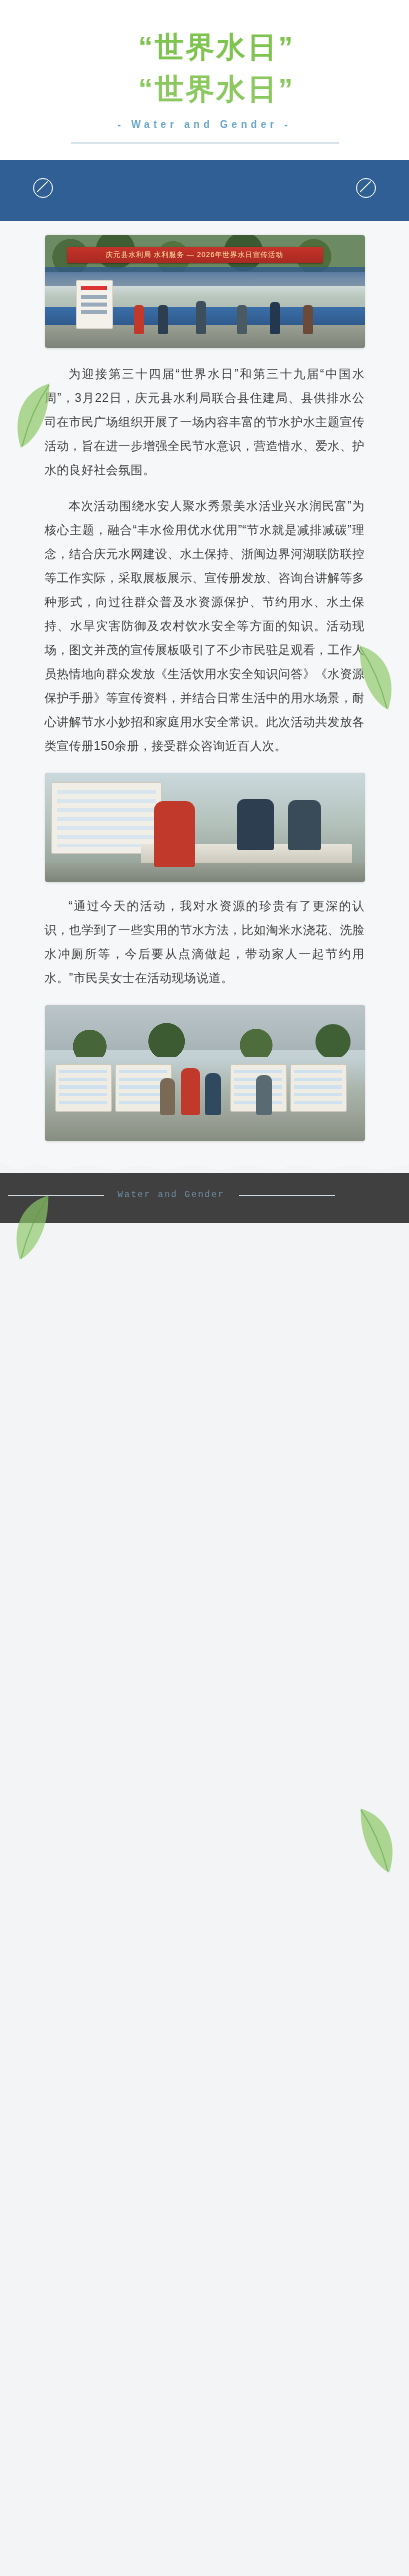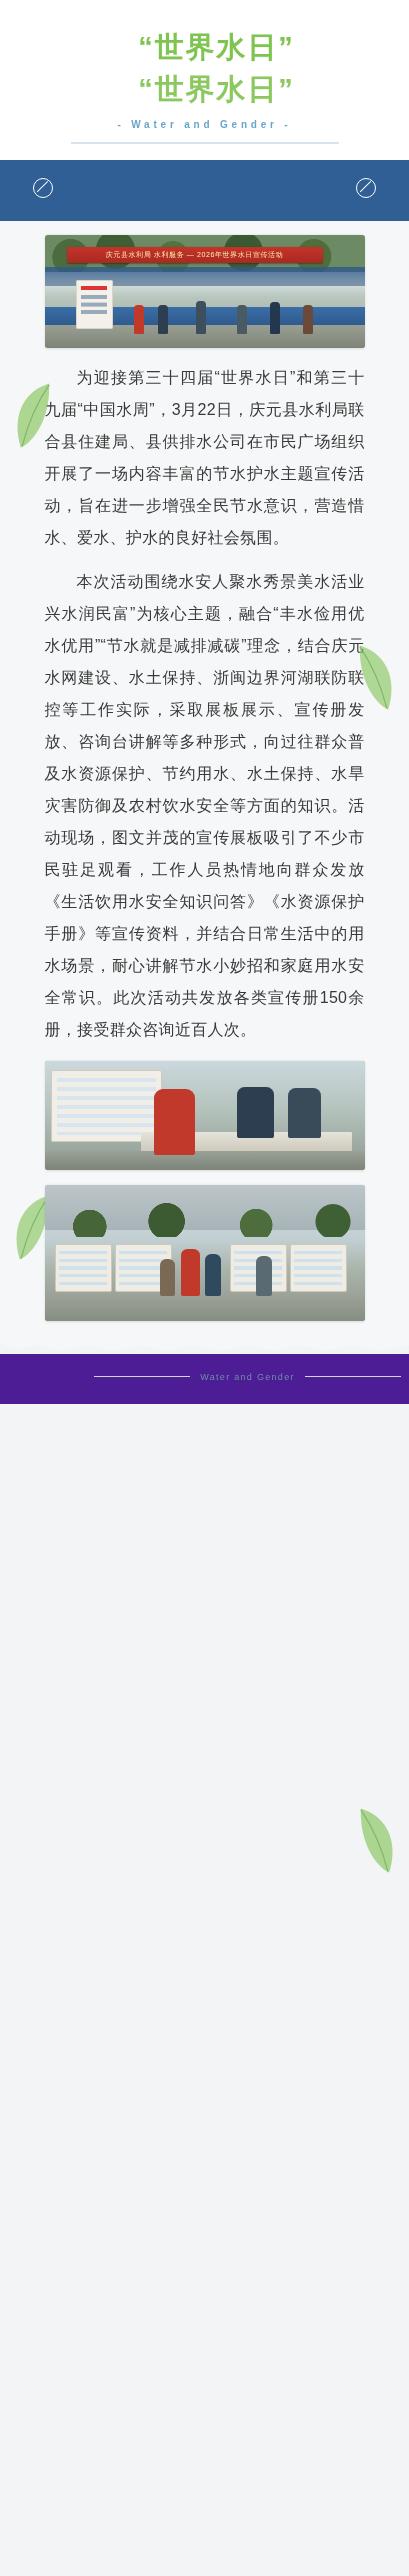--- a/index.html
+++ b/index.html
@@ -186,45 +186,46 @@
       radial-gradient(circle at 90% 56%, #3f5f35 0 17px, transparent 18px);
   }
   .p3 .easel { position:absolute; bottom:29px; width:55px; height:46px; background:#efece3; border:1.9px solid #cdc8b9; border-radius:1.9px; }
   .p3 .easel::after{ content:""; position:absolute; left:3.8px; top:5.1px; right:3.8px; bottom:5.1px;
     background: repeating-linear-gradient(#cfe0ee 0 3.2px, #efece3 3.2px 7.7px); }
   .p3 .ground { position:absolute; left:0; bottom:0; width:100%; height:29px; background: linear-gradient(#9fa59a,#868d81); }
   .p3 .pp { position:absolute; bottom:25.6px; border-radius:6.4px 6.4px 1.9px 1.9px; }
 
   
   .para {
-    font-size: 16px;
+    font-size: 12px;
     line-height: 2.0;
     color: #3a3a3a;
     text-align: justify;
     text-indent: 2em;
     margin: 11.5px 0 0 0;
     letter-spacing: 0.3px;
   }
   .para.first { margin-top: 14px; }
 
   
   .leaf {
     position: absolute;
     width: 45px; height: 77px;
     pointer-events: none;
     opacity: .85;
   }
   .leaf svg { width: 100%; height: 100%; display: block; }
 
   
   .footer {
-    background: #4c1d95;
+    background: #404040;
     padding: 16.6px 0 22px 0;
-    text-align: right;
-    position: relative;
+    text-align: left;
+    position: relative;
+    font-family: Liberation Mono, monospace;
   }
   .footer-line {
     width: 96px; height: 0.6px; background: #cfd8de;
     display: inline-block; vertical-align: middle; margin: 0 7.7px;
   }
   .footer-text {
     display: inline-block; vertical-align: middle;
     color: #6f8ea6; font-size: 9px; letter-spacing: 1.3px;
   }
   .footer-torn {
@@ -301,20 +302,21 @@
       <div class="photo p2">
         <div class="bg"></div>
         <div class="boards"></div>
         <div class="desk"></div>
         <div class="ground"></div>
         <div class="p-red"></div>
         <div class="p-blue"></div>
         <div class="p-dark"></div>
       </div>
 
+      <p class="para">“通过今天的活动，我对水资源的珍贵有了更深的认识，也学到了一些实用的节水方法，比如淘米水浇花、洗脸水冲厕所等，今后要从点滴做起，带动家人一起节约用水。”市民吴女士在活动现场说道。</p>
 
       <div class="photo p3">
         <div class="bg"></div>
         <div class="bldg"></div>
         <div class="trees"></div>
         <div class="ground"></div>
         <div class="easel" style="left:10.2px;"></div>
         <div class="easel" style="left:70px;"></div>
         <div class="easel" style="left:185px;"></div>
         <div class="easel" style="left:245px;"></div>

